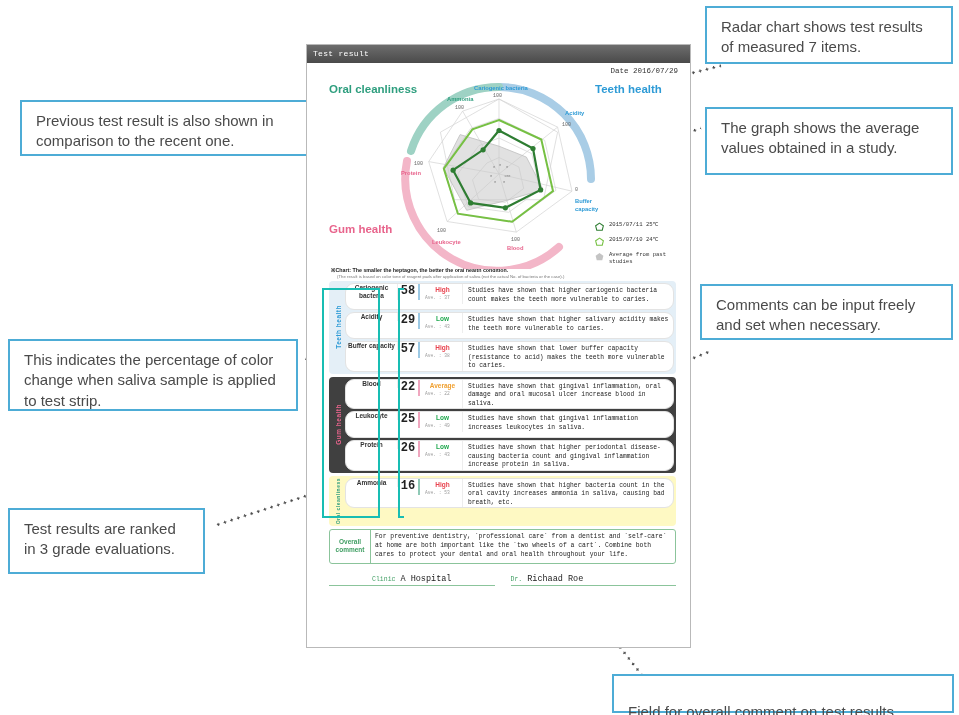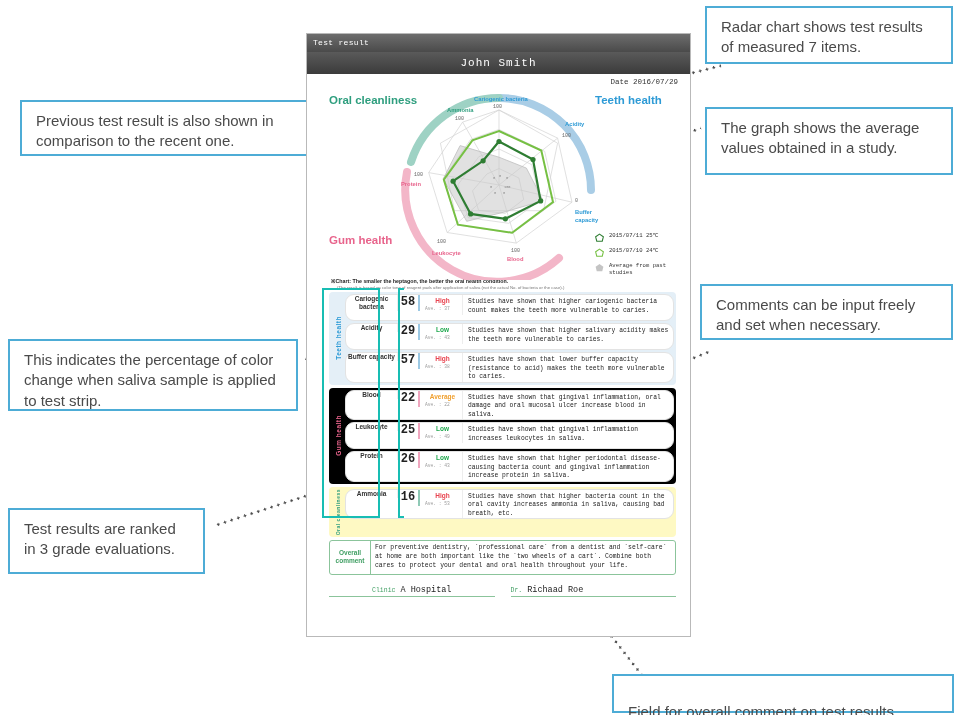--- a/index.html
+++ b/index.html
@@ -13,21 +13,21 @@
     border:2px solid #4DACD6;background:#ffffff;
     color:#4a4a4a;font-size:15px;line-height:1.35;
     padding:9px 12px 9px 14px;
   }
   
   .leader{position:absolute;height:3px;transform-origin:0 50%;
      background-image:radial-gradient(circle, #4a4a4a 1.2px, rgba(0,0,0,0) 1.4px);
      background-size:7px 3px;background-repeat:repeat-x;}
   
   #report{
-    position:absolute;left:306px;top:33px;width:385px;height:604px;
+    position:absolute;left:306px;top:44px;width:385px;height:604px;
     background:#ffffff;border:1px solid #b9b9b9;box-sizing:border-box;
     overflow:hidden;
   }
   #report-titlebar{
     height:18px;background:linear-gradient(180deg,#6d6d6d 0%,#4a4a4a 100%);
     color:#ffffff;font-size:8px;line-height:18px;padding-left:6px;
     font-family:"Liberation Mono", monospace;letter-spacing:.3px;
   }
   #report-namebar{
     height:22px;background:linear-gradient(180deg,#5a5a5a 0%,#3b3b3b 100%);
@@ -52,21 +52,21 @@
   .legend-txt{font-size:5.6px;color:#333;line-height:1.25;
      font-family:"Liberation Mono", monospace;white-space:pre-line;}
   
   #note{padding:1px 0 2px 24px;}
   #note-1{font-size:5.3px;font-weight:bold;color:#222;}
   #note-2{font-size:4.3px;color:#777;padding-left:6px;}
   
   #table-wrap{padding:0 14px 0 22px;}
   .grp{display:flex;margin-bottom:3px;border-radius:4px;padding:2px;}
   .grp.teeth{background:#E4EFF7;}
-  .grp.gum{background:#000000;}
+  .grp.gum{background:#404040;}
   .grp.oral{background:#fef9c3;}
   .grp-label{
     width:14px;flex:0 0 14px;display:flex;align-items:center;justify-content:center;
     font-size:6.5px;font-weight:bold;
   }
   .grp-label span{writing-mode:vertical-rl;transform:rotate(180deg);letter-spacing:.5px;}
   .teeth .grp-label{color:#2E9BD6;}
   .gum .grp-label{color:#E8648C;}
   .oral .grp-label{color:#2E9E7E;font-size:5px;}
   .grp-rows{flex:1;}
@@ -144,23 +144,20 @@
 
 <div class="callout" style="left:612px;top:674px;width:342px;height:38px;padding-top:26px;">
   <span>Field for overall comment on test results.</span>
 </div>
 
 <div id="report">
 
   <div id="report-titlebar">
     <span>Test result</span>
   </div>
-  <div id="report-namebar">
-    <span>John Smith</span>
-  </div>
   <div id="report-date">Date 2016/07/29</div>
 
   <div id="radar-area">
 
     <div class="zone-label" id="label-oral">Oral cleanliness</div>
     <div class="zone-label" id="label-teeth">Teeth health</div>
     <div class="zone-label" id="label-gum">Gum health</div>
 
     <svg id="radar-svg" width="385" height="200" viewBox="0 0 385 200">
       <defs>

